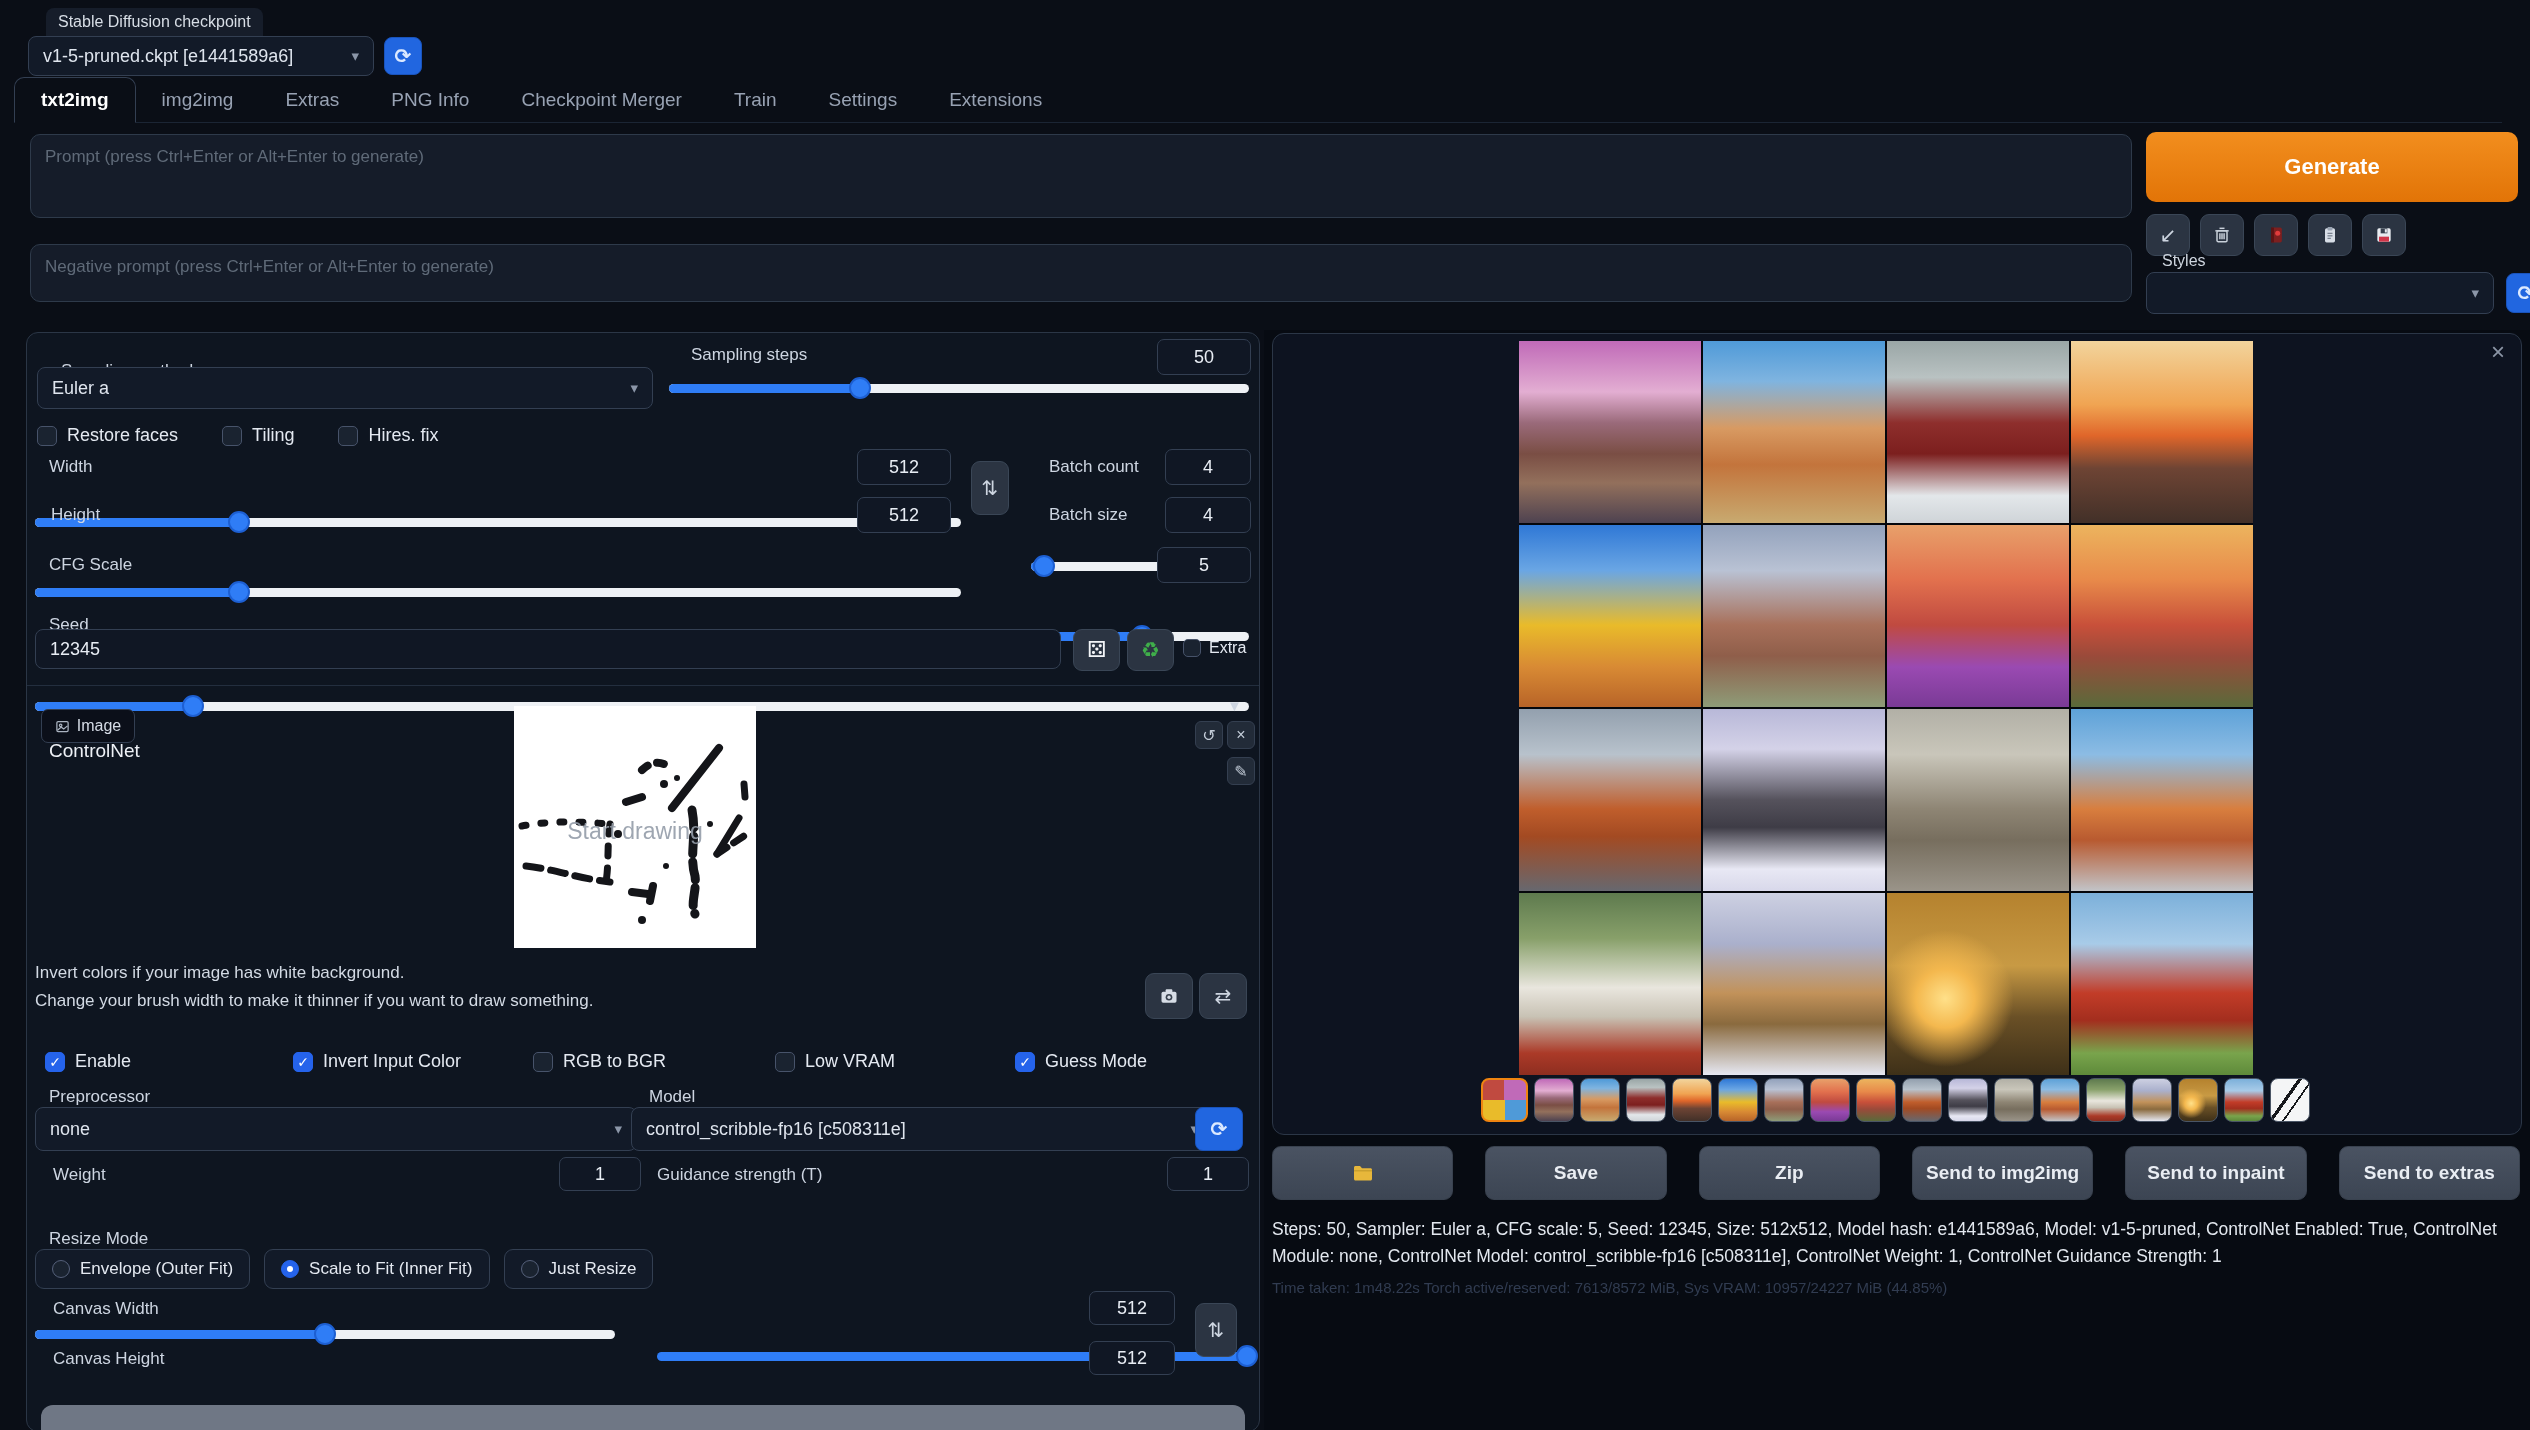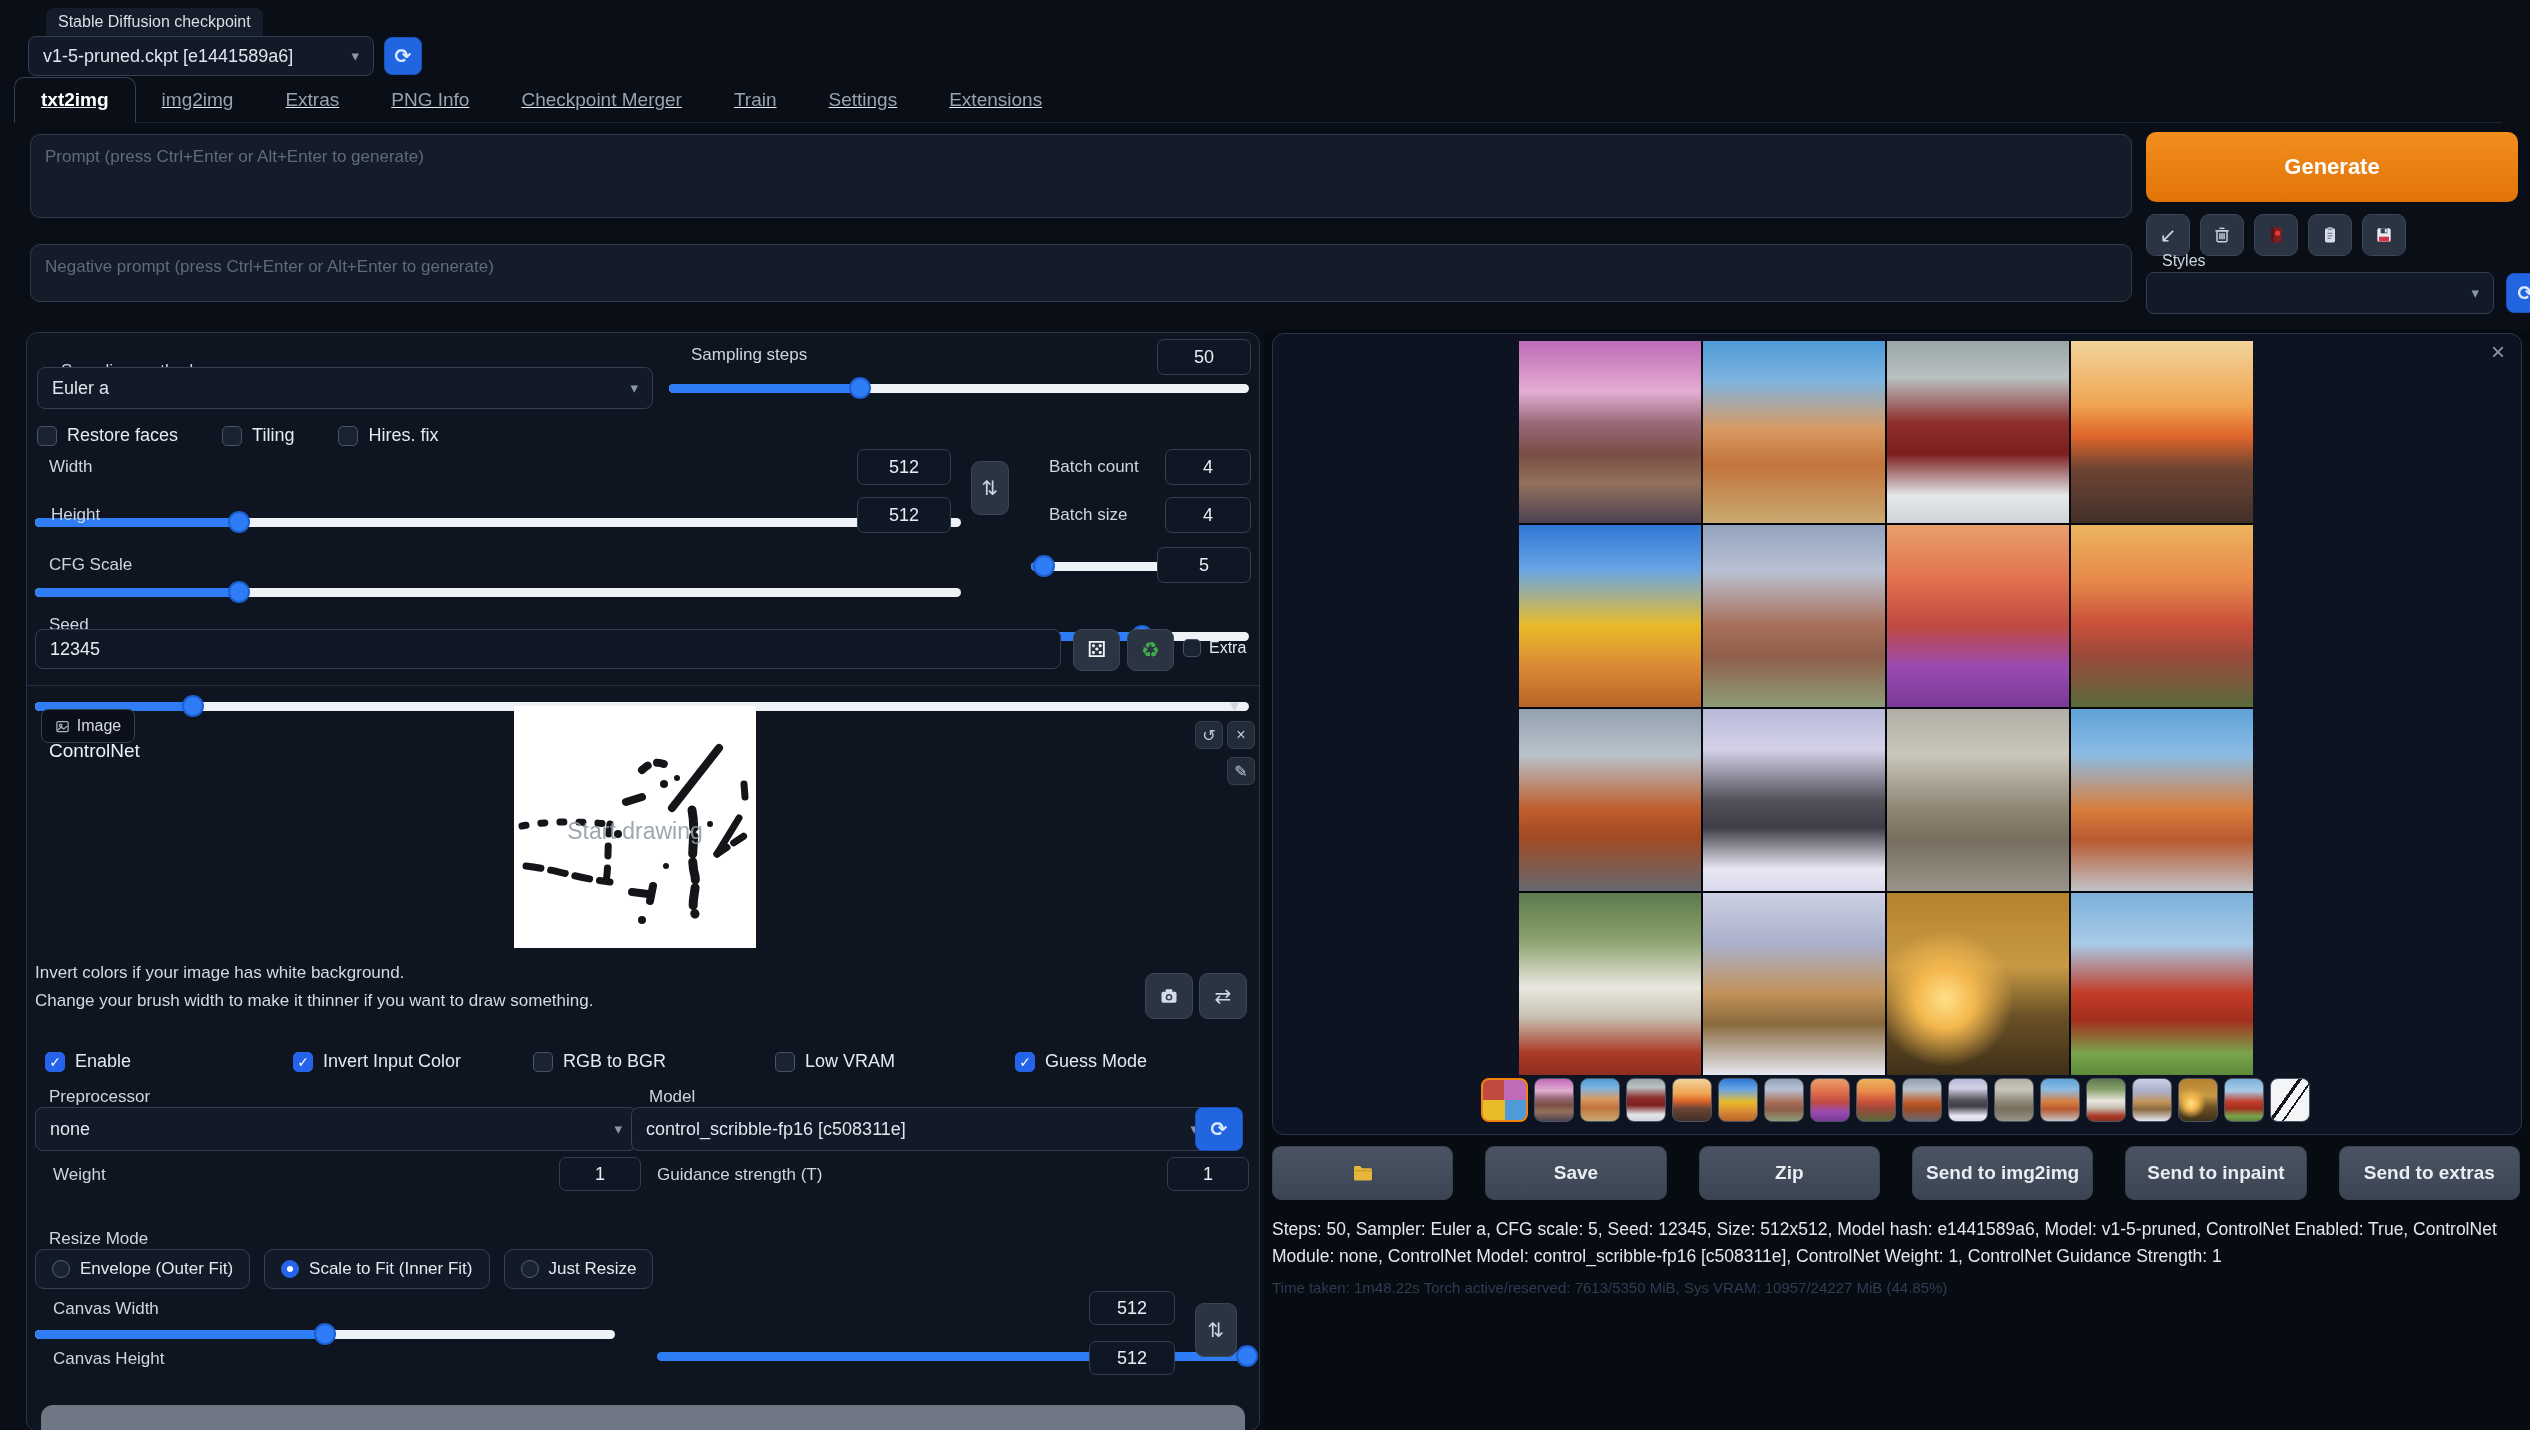--- a/index.html
+++ b/index.html
@@ -35,21 +35,21 @@
       position:relative;box-sizing:border-box;}
   .pill.on .dot{border-color:#2563eb;background:#2563eb;}
   .pill.on .dot::after{content:"";position:absolute;inset:5px;border-radius:50%;background:#fff;}
 
   
   #qs-label{left:46px;top:8px;font-size:16px;color:#d8dee6;background:#161d2a;padding:5px 12px;border-radius:8px 8px 0 0;}
   #qs-row{left:28px;top:36px;display:flex;gap:10px;align-items:center;}
   #qs-dd{width:316px;height:38px;}
 
   
-  #tabbar{left:14px;top:74px;right:28px;display:flex;align-items:flex-end;border-bottom:1px solid #1b2534;height:48px;text-decoration:underline;}
+  #tabbar{left:14px;top:74px;right:28px;display:flex;align-items:flex-end;border-bottom:1px solid #1b2534;height:48px;}
   .tab{padding:11px 26px;font-size:19px;color:#98a2b3;}
   .tab.active{color:#ffffff;font-weight:600;background:#0a0e16;border:1px solid #333f52;border-bottom:1px solid #0a0e16;
       border-radius:10px 10px 0 0;margin-bottom:-1px;}
 
   
   textarea.prompt{position:absolute;background:#151c29;border:1px solid #2e3a4a;border-radius:10px;
       color:#dfe5ee;font-size:17px;padding:12px 14px;resize:none;box-sizing:border-box;
       font-family:"Liberation Sans","DejaVu Sans",sans-serif;outline:none;}
   textarea.prompt::placeholder{color:#5f6a78;}
 
@@ -497,16 +497,16 @@
     <div class="action">
         <span>Send to inpaint</span>
       </div>
     <div class="action">
         <span>Send to extras</span>
       </div>
   </div>
 
   <div class="abs" id="info">
     <div class="params">Steps: 50, Sampler: Euler a, CFG scale: 5, Seed: 12345, Size: 512x512, Model hash: e1441589a6, Model: v1-5-pruned, ControlNet Enabled: True, ControlNet Module: none, ControlNet Model: control_scribble-fp16 [c508311e], ControlNet Weight: 1, ControlNet Guidance Strength: 1</div>
-    <div class="perf">Time taken: 1m48.22s Torch active/reserved: 7613/5350 MiB, Sys VRAM: 10957/24227 MiB (44.85%)</div>
+    <div class="perf">Time taken: 1m48.22s Torch active/reserved: 7613/8572 MiB, Sys VRAM: 10957/24227 MiB (44.85%)</div>
   </div>
 
 </div>
 
 </body></html>

